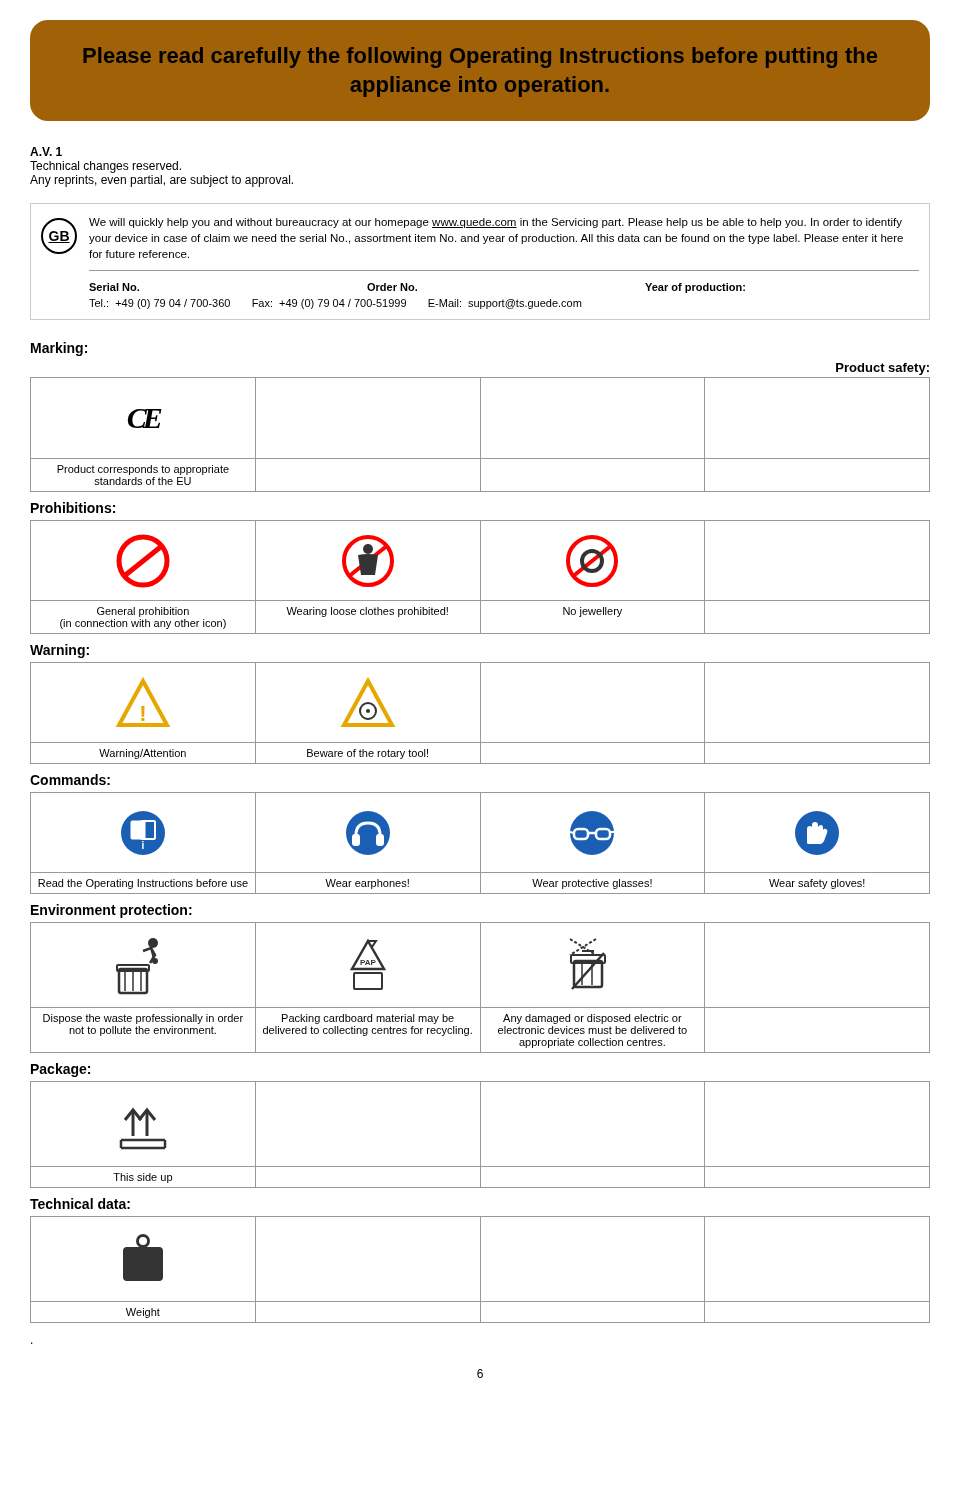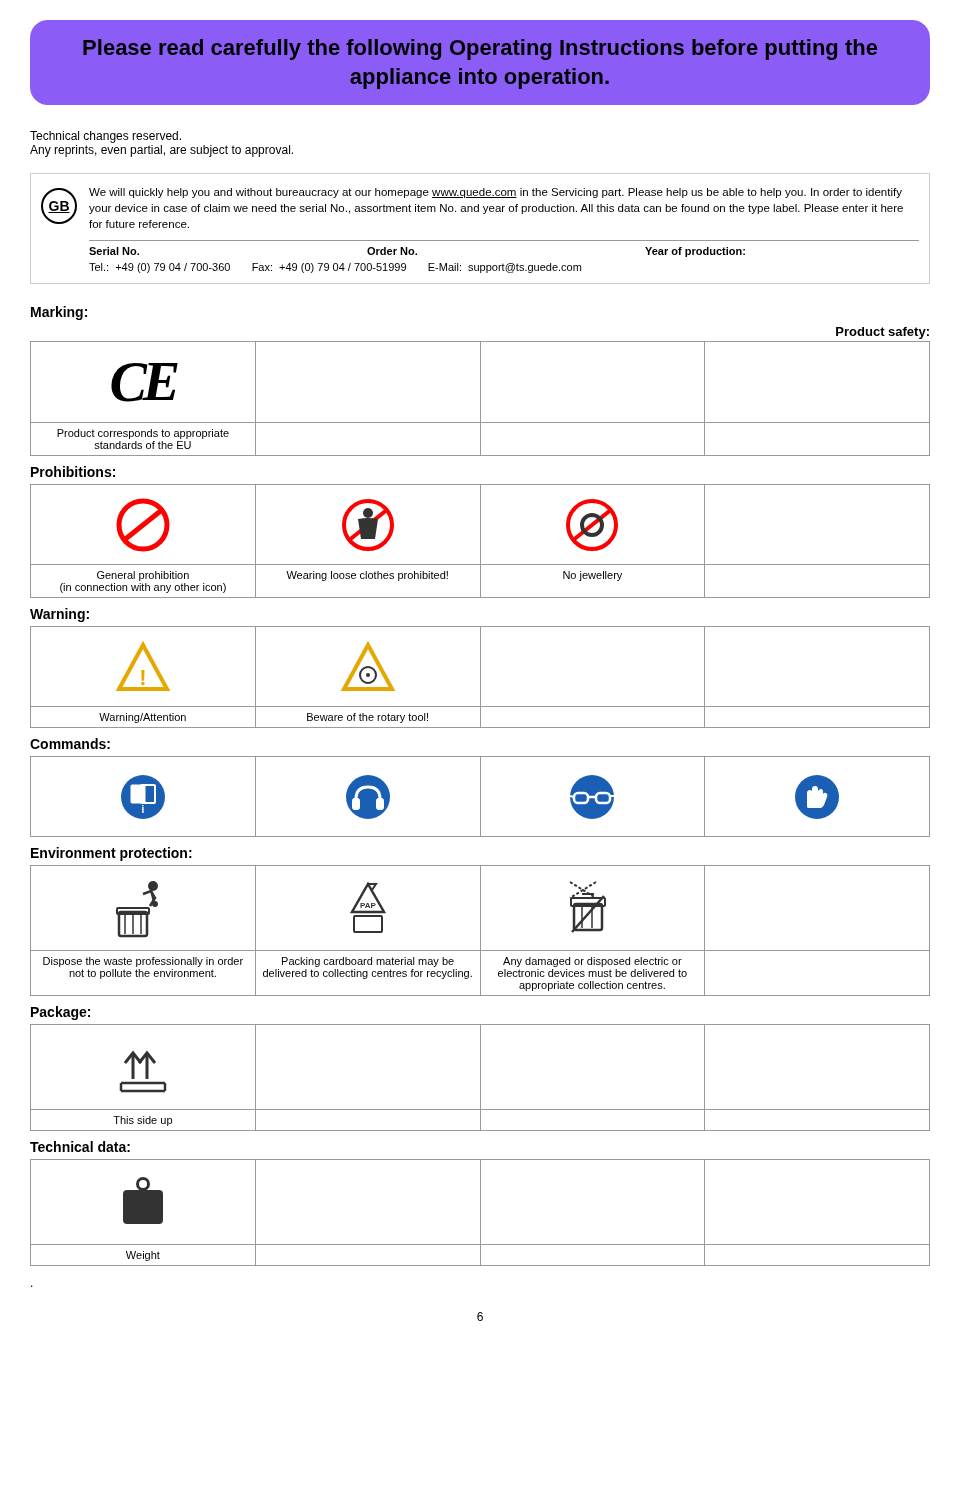--- a/index.html
+++ b/index.html
@@ -7,23 +7,23 @@
       background: #ffffff;
       font-family: Arial, Helvetica, sans-serif;
       font-size: 12px;
       color: #000;
       padding: 20px 30px;
       max-width: 960px;
     }
 
     
     .header-banner {
-      background: #8b5cf6;
+      background: #a16207;
       border-radius: 18px;
-      padding: 14px 30px;
+      padding: 22px 30px;
       text-align: center;
       margin-bottom: 24px;
     }
     .header-banner .title {
       font-size: 22px;
       font-weight: 900;
       color: #000;
       line-height: 1.3;
     }
 
@@ -58,21 +58,21 @@
       text-decoration: underline;
     }
     .gb-content { flex: 1; }
     .gb-content p { margin-bottom: 4px; font-size: 11.5px; line-height: 1.4; }
     .gb-content .link { text-decoration: underline; }
     .gb-fields {
       display: grid;
       grid-template-columns: 1fr 1fr 1fr;
       margin-top: 8px;
       border-top: 1px solid #999;
-      padding-top: 4px;
+      padding-top: 10px;
       gap: 4px;
     }
     .gb-fields .field-label { font-weight: bold; font-size: 11px; }
 
     
     .section-heading {
       font-size: 14px;
       font-weight: bold;
       margin-bottom: 4px;
     }
@@ -141,20 +141,21 @@
 
   </style>
 </head>
 <body>
 
 <div class="header-banner">
   <div class="title">Please read carefully the following Operating Instructions before putting the appliance into operation.</div>
 </div>
 
 <div class="version-info">
+  <div class="av">A.V. 1</div>
   <div>Technical changes reserved.</div>
   <div>Any reprints, even partial, are subject to approval.</div>
 </div>
 
 <div class="gb-section">
   <div class="gb-badge">GB</div>
   <div class="gb-content">
     <p>
       <span>We will quickly help you and without bureaucracy at our homepage </span><span class="link">www.quede.com</span><span> in the Servicing part. Please help us be able to help you. In order to identify your device in case of claim we need the serial No., assortment item No. and year of production. All this data can be found on the type label. Please enter it here for future reference.</span>
     </p>
@@ -176,21 +177,21 @@
   </div>
 </div>
 
 <div class="section-heading">Marking:</div>
 <div class="sub-heading">Product safety:</div>
 <table class="icon-grid">
   <tbody>
       <tr class="icon-row">
     <td>
 
-      <div class="ce-mark" style="font-family: serif; font-style: italic; font-weight:900; font-size:56px; letter-spacing:-4px;">CΕ</div>
+      <div class="ce-mark" style="font-family: serif; font-style: italic; font-weight:900; font-size:30px; letter-spacing:-4px;">CΕ</div>
     </td>
     <td></td>
     <td></td>
     <td></td>
   </tr>
   <tr class="label-row">
     <td>Product corresponds to appropriate standards of the EU</td>
     <td></td>
     <td></td>
     <td></td>
@@ -309,20 +310,26 @@
     </td>
     <td>
 
       <svg width="52" height="52" viewBox="0 0 52 52">
         <circle cx="26" cy="26" r="22" fill="#1a5fb4"></circle>
 
         <path d="M16 36 L16 22 Q16 19 19 19 Q20 19 21 20 L21 18 Q21 15 24 15 Q27 15 27 18 L27 20 Q28 18 30 18 Q32 18 32 21 L32 23 Q33 21 35 22 Q37 23 36 26 L33 34 Q32 36 30 37 L18 37 Q16 37 16 36Z" fill="white"></path>
       </svg>
     </td>
   </tr>
+  <tr class="label-row">
+    <td>Read the Operating Instructions before use</td>
+    <td>Wear earphones!</td>
+    <td>Wear protective glasses!</td>
+    <td>Wear safety gloves!</td>
+  </tr>
 </tbody>
   </table>
 
 <div class="section-heading">Environment protection:</div>
 <table class="icon-grid">
   <tbody>
       <tr class="icon-row">
     <td>
 
       <svg width="56" height="64" viewBox="0 0 56 64">

